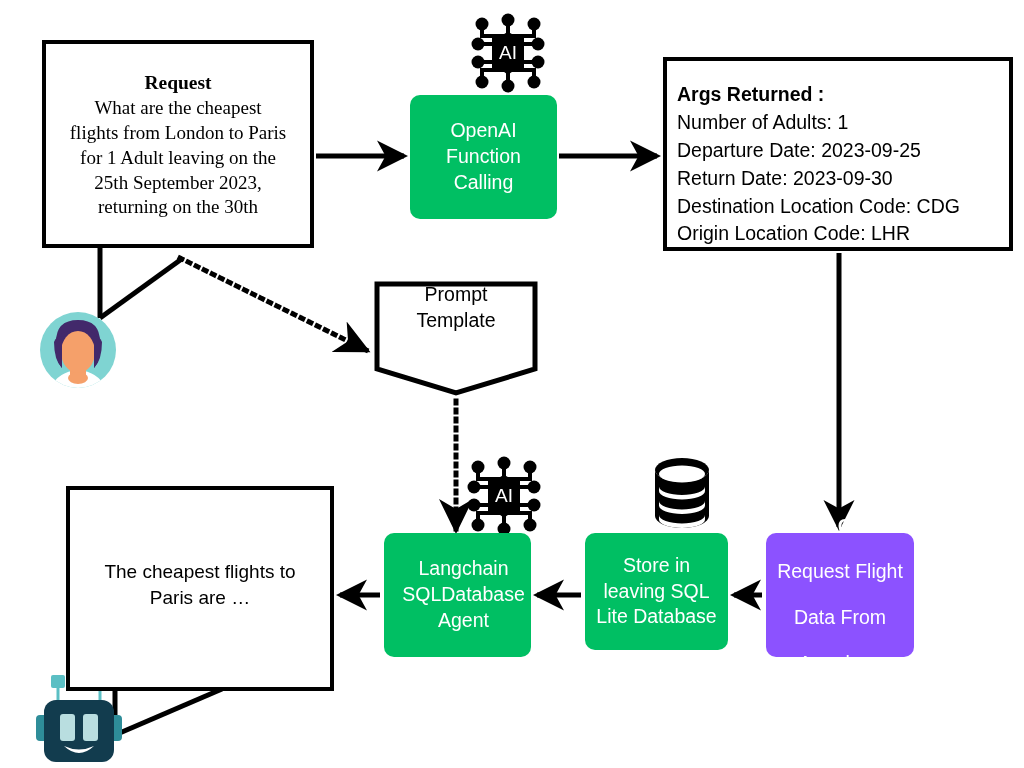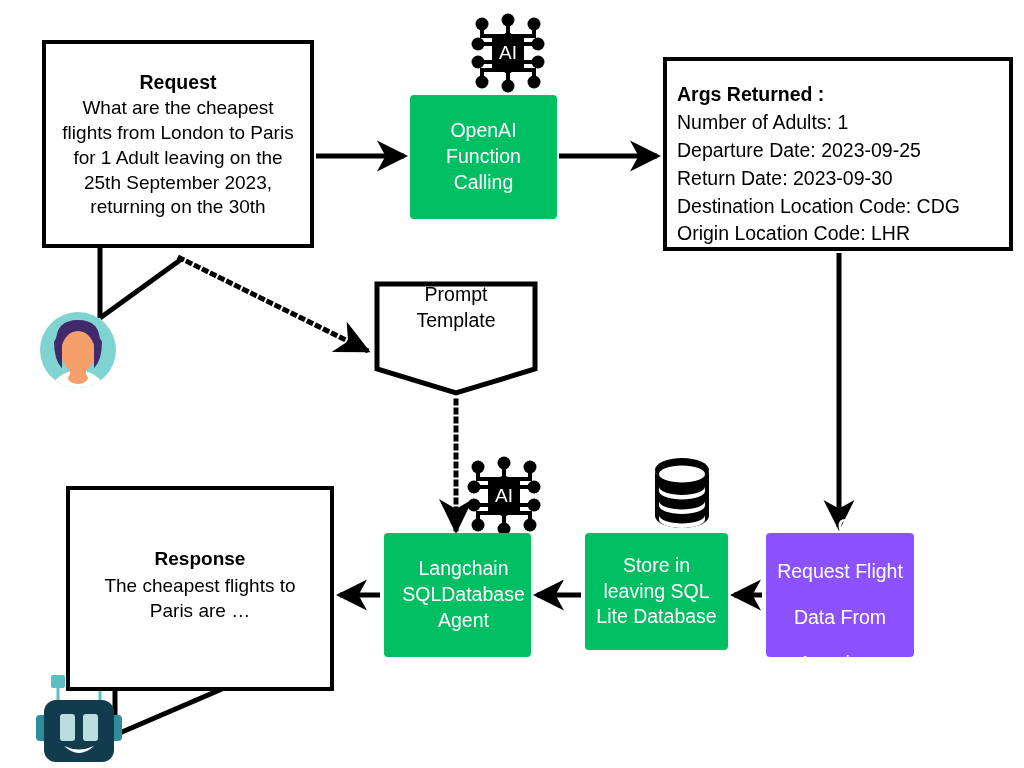--- a/index.html
+++ b/index.html
@@ -30,38 +30,39 @@
     justify-content: center;
     text-align: center;
   }
   
   .rect-box {
     border: 4px solid #000000;
     background: #ffffff;
   }
   
   .proc-box {
-    border-radius: 4px;
+    border-radius: 10px;
     color: #ffffff;
   }
   .proc-box .line { line-height: 1.32; }
 
   .title-line {
     font-weight: bold;
   }
   .body-line {
     font-weight: normal;
   }
 
   
   #request-box {
     left: 42px; top: 40px; width: 272px; height: 208px;
     padding: 8px 6px 6px 6px;
     font-size: 19px;
     line-height: 1.30;
+    font-family: Liberation Serif, serif;
   }
   #request-box .title-line { font-size: 19.5px; margin-bottom: 1px; }
 
   
   #args-box {
     left: 663px; top: 57px; width: 350px; height: 194px;
     align-items: flex-start;
     justify-content: flex-start;
     padding: 20px 0 13px 10px;
     text-align: left;
@@ -320,17 +321,16 @@
 </div>
 
 <div class="node proc-box" id="langchain-box">
   <div class="line">Langchain</div>
   <div class="line">SQLDatabase</div>
   <div class="line">Agent</div>
 </div>
 
 <div class="node rect-box" id="response-box">
   <div class="inner">
-    <div class="title-line">Response</div>
     <div class="body-line">The cheapest flights to</div>
     <div class="body-line">Paris are …</div>
   </div>
 </div>
 
 </body></html>

